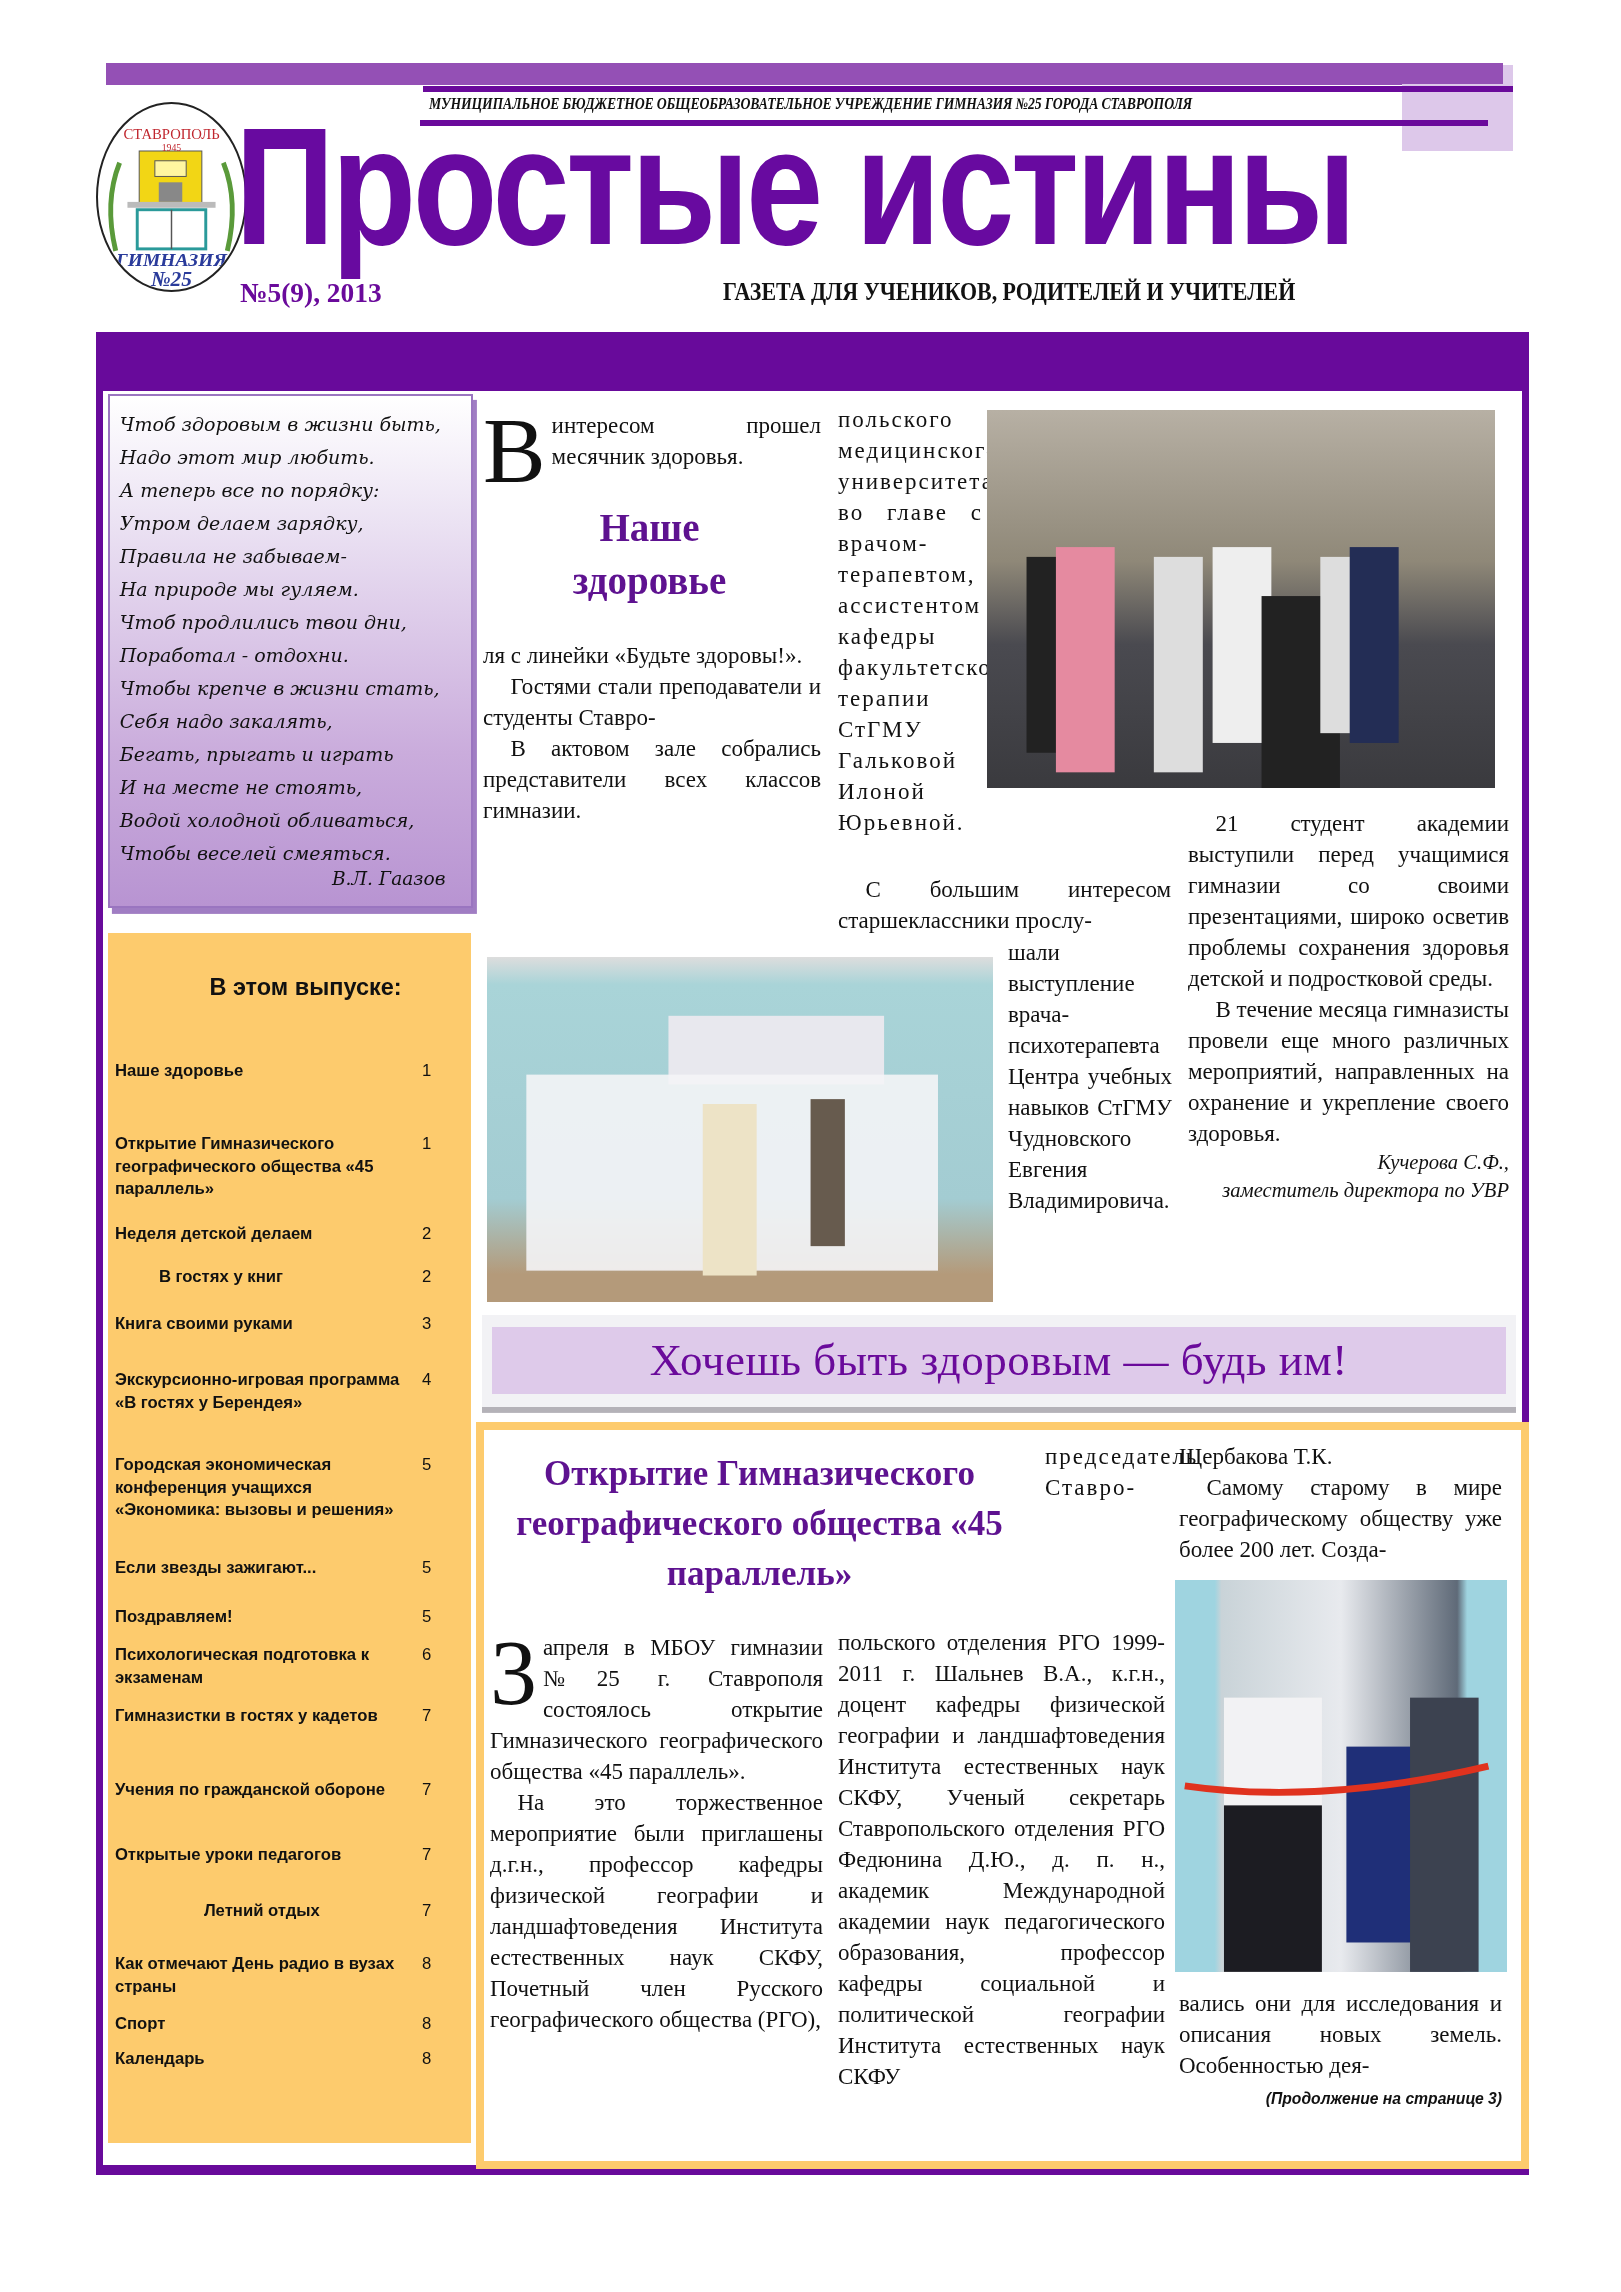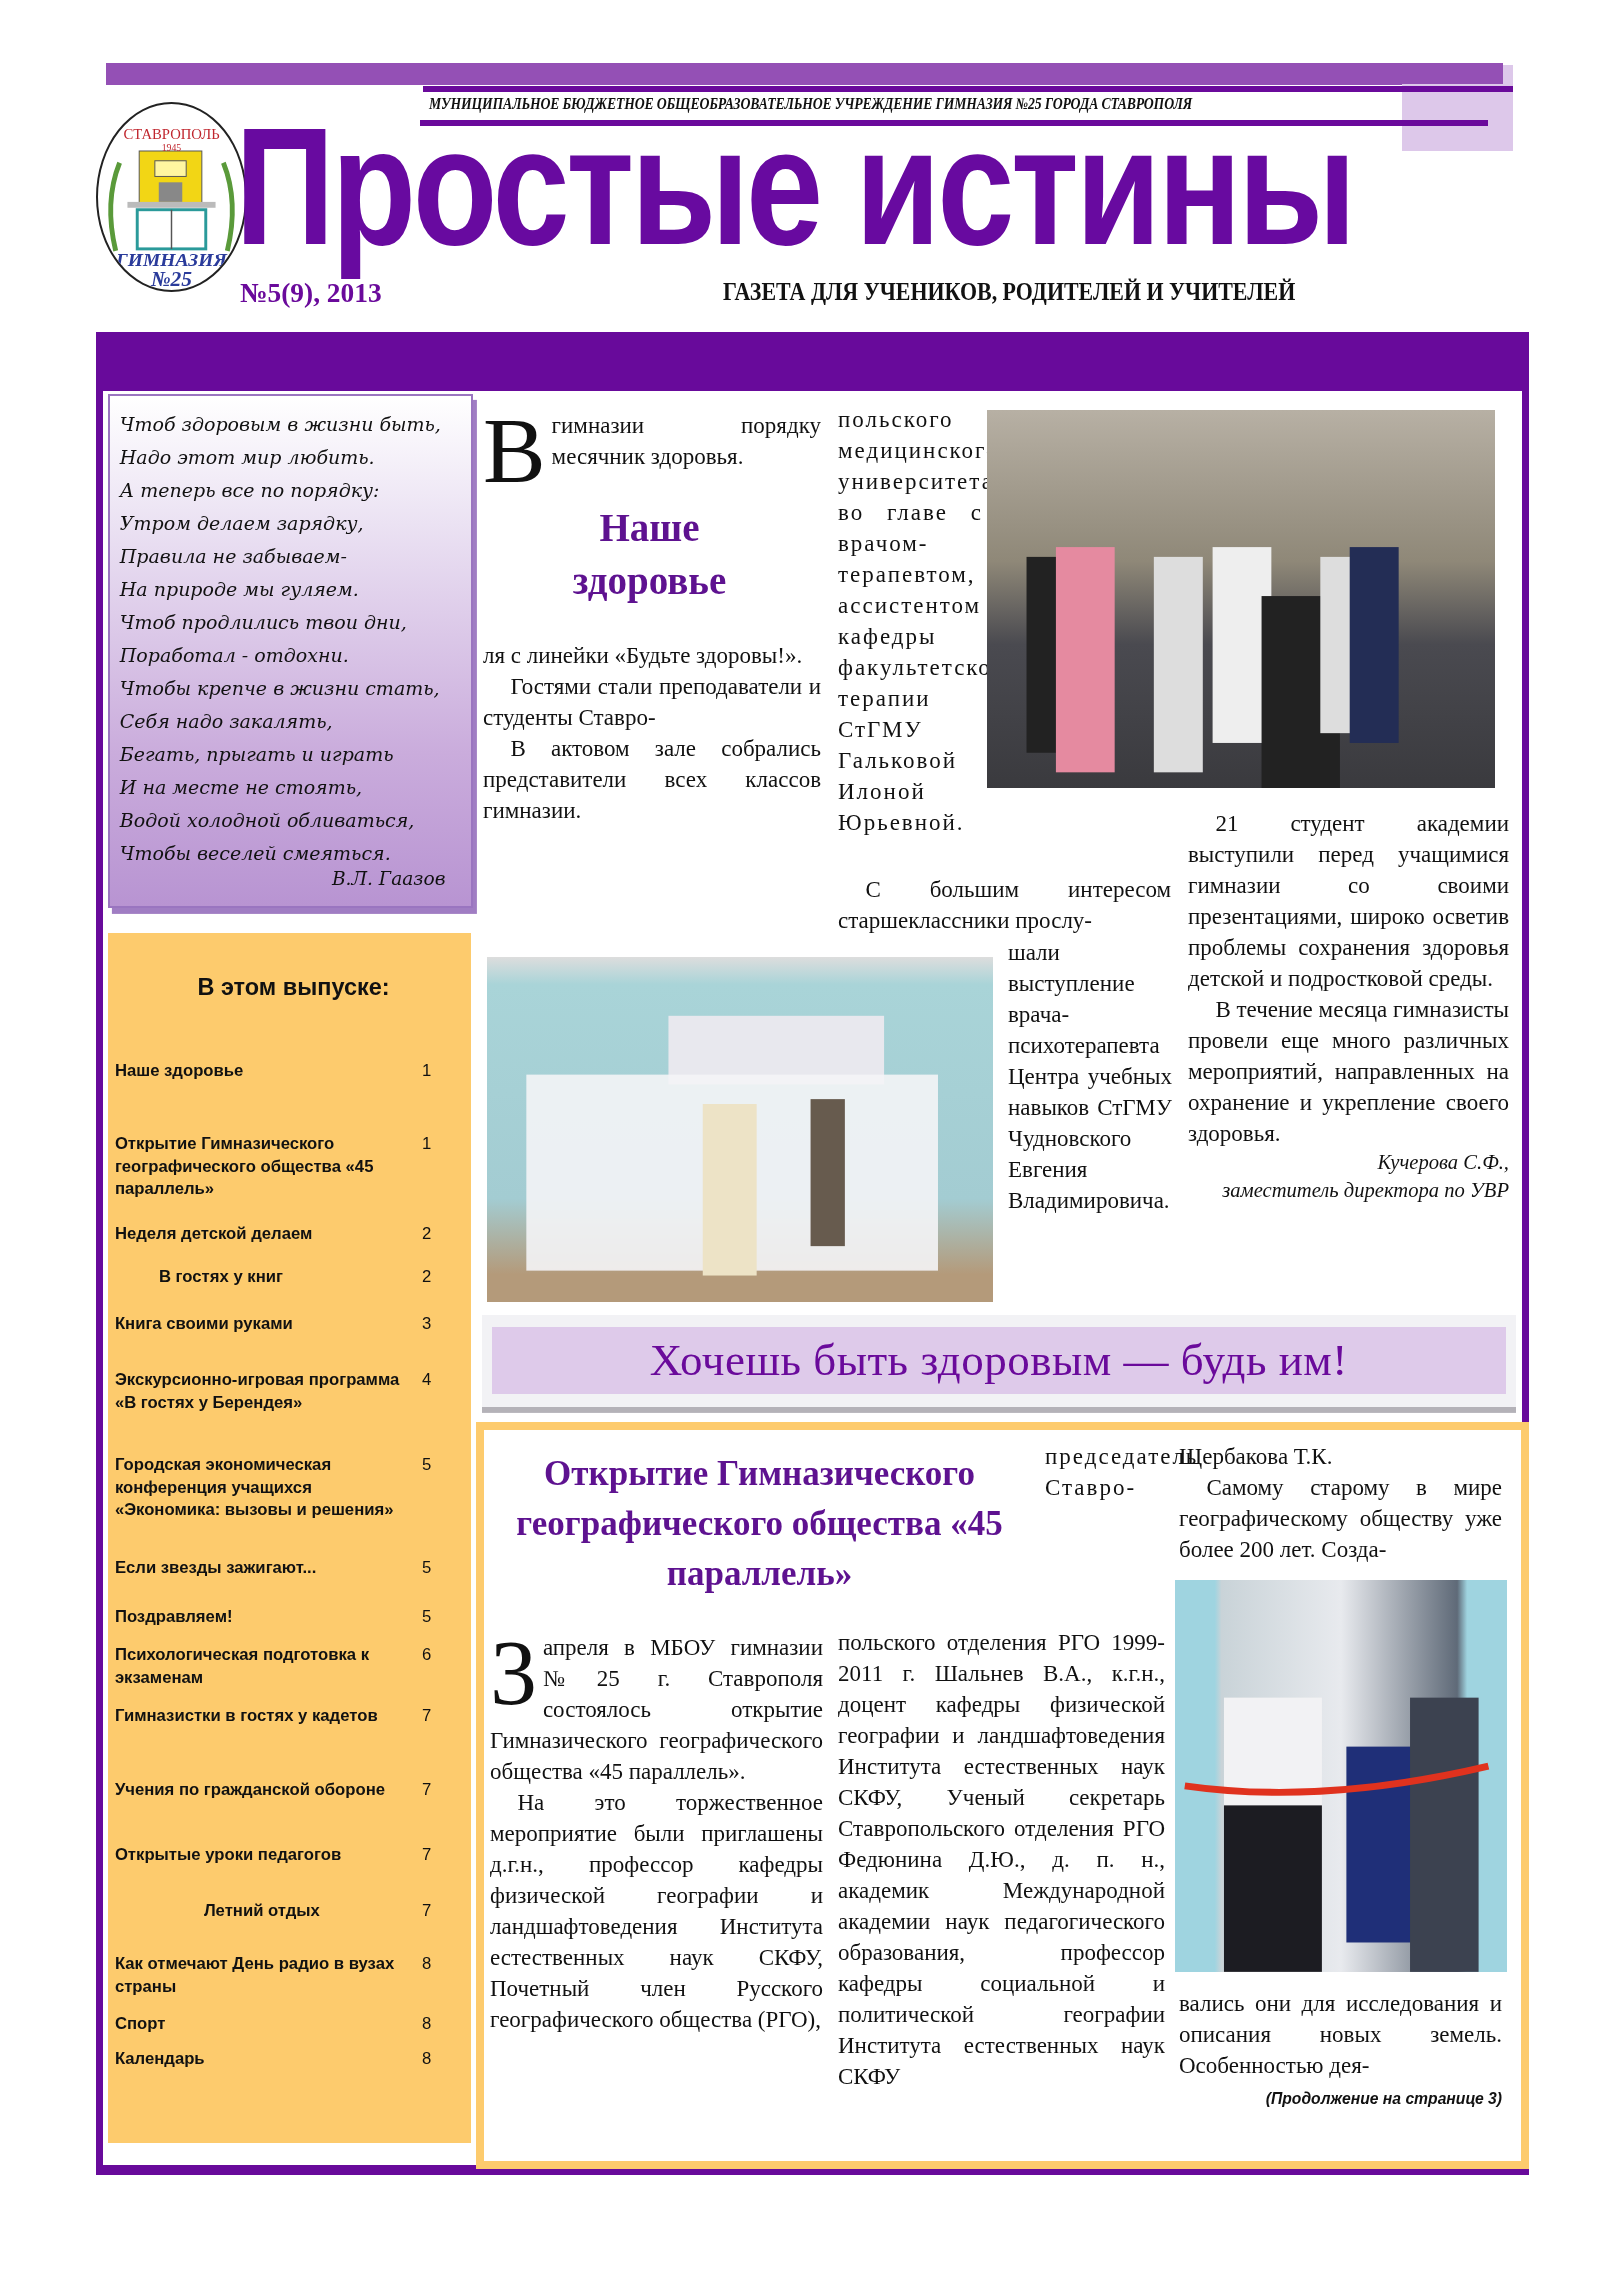--- a/index.html
+++ b/index.html
@@ -19,21 +19,21 @@
   .frame-top{left:96px;top:332px;width:1433px;height:59px;background:#680a9b;}
   .frame-left{left:96px;top:332px;width:6.9px;height:1843px;background:#680a9b;}
   .frame-right{left:1522px;top:332px;width:6.9px;height:1843px;background:#680a9b;}
   .frame-bottom{left:96px;top:2165px;width:1433px;height:9.8px;background:#680a9b;}
   
   .poem{left:108px;top:394px;width:361px;height:510px;border:2.9px solid #9a75c0;background:linear-gradient(#ffffff 0%,#ebe2f3 25%,#caacdc 70%,#b894d2 100%);box-shadow:3.9px 5.9px 0 #a07dc3;}
   .poem-lines{position:absolute;left:9.8px;top:11.8px;font-family:"DejaVu Serif",serif;font-style:italic;font-size:19px;line-height:33px;color:#111;}
   .poem-author{position:absolute;right:25.5px;top:472px;font-family:"DejaVu Serif",serif;font-style:italic;font-size:18.6px;}
   
   .toc{left:108px;top:933px;width:363px;height:1210px;background:#fdcb6d;}
-  .toc-title{position:absolute;left:4px;width:100%;top:41px;text-align:center;font-family:"Liberation Sans",sans-serif;font-weight:bold;font-size:23.5px;}
+  .toc-title{position:absolute;left:16px;width:100%;top:41px;text-align:center;font-family:"Liberation Sans",sans-serif;font-weight:bold;font-size:23.5px;}
   .toc-item{position:absolute;left:6.9px;width:294px;font-family:"Liberation Sans",sans-serif;font-weight:bold;font-size:16.7px;line-height:22.5px;}
   .toc-page{position:absolute;left:314px;font-family:"Liberation Sans",sans-serif;font-size:16.7px;line-height:22.5px;}
   
   .col{font-family:"Liberation Serif",serif;font-size:23px;line-height:31px;text-align:justify;color:#111;}
   .col p{margin:0;text-indent:0;}
   .col p.ind{text-indent:27.4px;}
   .dropcap{float:left;font-size:94px;line-height:69px;padding-right:5.9px;margin-top:5.9px;font-family:"Liberation Serif",serif;}
   .head1{text-align:center;font-family:"Liberation Serif",serif;font-weight:bold;font-size:39px;line-height:53px;color:#5e1290;margin:29px 0 33px;}
   .photo{background:#ccc;overflow:hidden;}
   .slogan-box{left:482px;top:1315px;width:1034px;height:92px;background:#f2f2f5;box-shadow:0 5.9px 0 #b4b2b8;}
@@ -166,21 +166,21 @@
         <div class="toc-page" style="top: 1080px;">8</div>
       </div>
       <div>
         <div class="toc-item" style="top: 1115px;">Календарь</div>
         <div class="toc-page" style="top: 1115px;">8</div>
       </div>
     </div>
 </div>
 
 <div class="abs col" style="left:483px;top:410px;width:338px;">
-  <p><span class="dropcap">В</span><span>гимназии порядку месячник здоровья.</span></p>
+  <p><span class="dropcap">В</span><span>интересом прошел месячник здоровья.</span></p>
   <div class="head1" style="width:225px;margin-left:54px;">Наше здоровье</div>
   <p>ля с линейки «Будьте здоровы!».</p>
   <p class="ind">Гостями стали преподаватели и студенты Ставро-</p>
   <p class="ind">В актовом зале собрались представители всех классов гимназии.</p>
 </div>
 
 <div class="abs col" style="left:838px;top:404px;width:145px;letter-spacing:2px;">
   <p>польского медицинского университета во главе с врачом-терапевтом, ассистентом кафедры факультетской терапии СтГМУ Гальковой Илоной Юрьевной.</p>
 </div>
 <div class="abs col" style="left:838px;top:874px;width:333px;">

